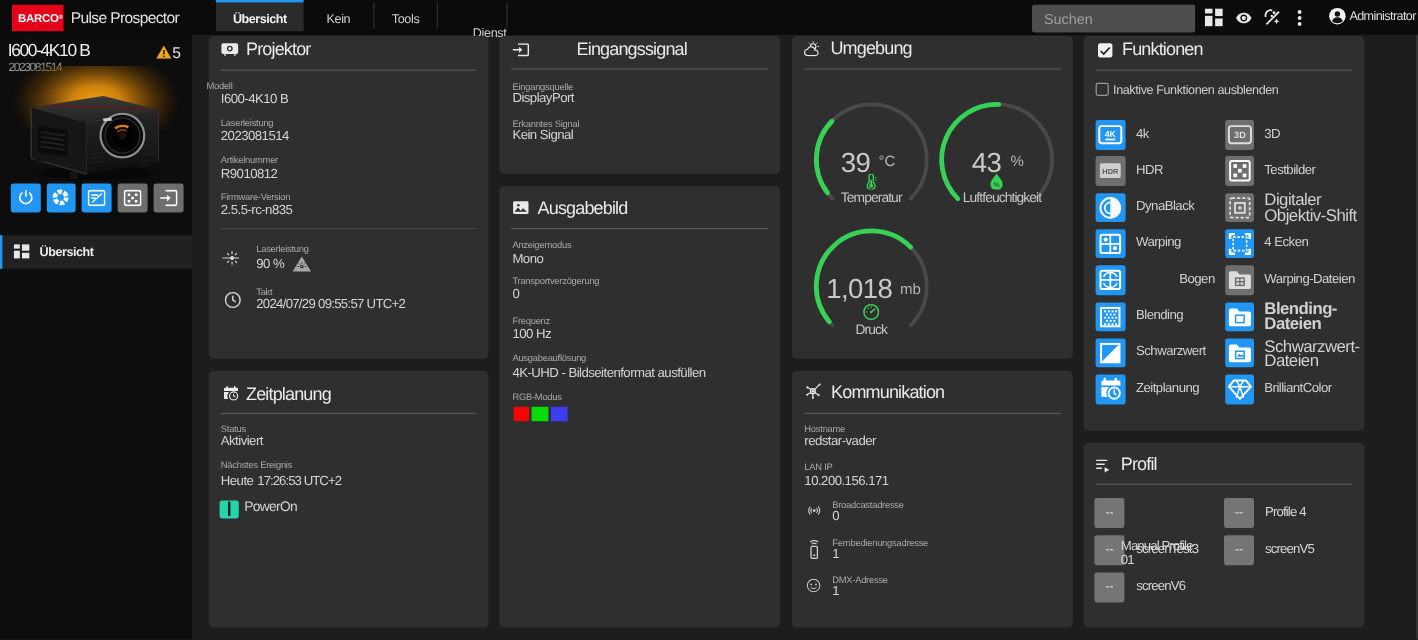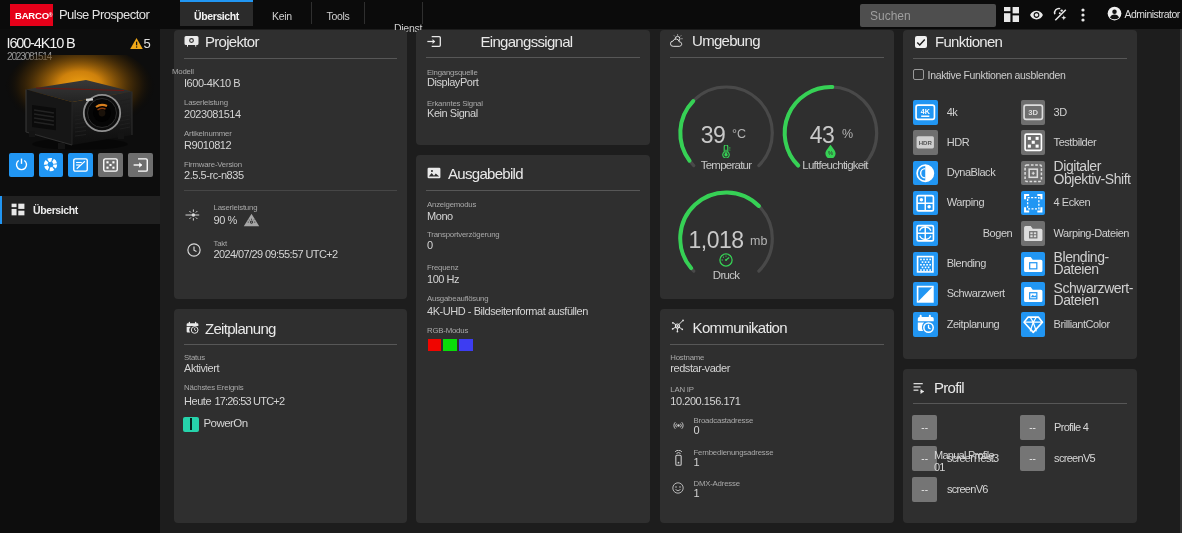--- a/index.html
+++ b/index.html
@@ -522,21 +522,21 @@
         <rect x="13" y="16.9" width="1.6" height="1.6"></rect>
         <rect x="16" y="16.9" width="1.6" height="1.6"></rect>
     </g>
   </svg>
   <div class="tlab" style="left:946.7px;top:257px;">Blending</div>
   <div class="tile tb" style="left:1020.5px;top:251.5px;"></div>
   <svg class="ticon" style="left:1020.5px;top:251.5px;" viewBox="0 0 24 24">
     <path d="M3 6.5a1.5 1.5 0 0 1 1.5-1.5h5l2 2.5h8A1.5 1.5 0 0 1 21 9v9a1.5 1.5 0 0 1-1.5 1.5h-15A1.5 1.5 0 0 1 3 18z" fill="#fff"></path>
     <rect x="8.5" y="10.5" width="7" height="6" fill="none" stroke="#2196f3" stroke-width="1.2"></rect>
   </svg>
-  <div class="tlab2" style="left:1053.6px;top:251.2px;">Blending-<br>Dateien</div>
+  <div class="tlab2" style="left:1053.6px;top:251.2px;font-weight:bold;">Blending-<br>Dateien</div>
 
   <div class="tile tb" style="left:913px;top:281.8px;"></div>
   <svg class="ticon" style="left:913px;top:281.8px;" viewBox="0 0 24 24">
     <rect x="4.5" y="4.5" width="15" height="15" fill="none" stroke="#fff" stroke-width="1.6"></rect>
     <path d="M19.5 4.5v15h-15z" fill="#fff"></path>
   </svg>
   <div class="tlab" style="left:946.7px;top:287.3px;">Schwarzwert</div>
   <div class="tile tb" style="left:1020.5px;top:281.8px;"></div>
   <svg class="ticon" style="left:1020.5px;top:281.8px;" viewBox="0 0 24 24">
     <path d="M3 6.5a1.5 1.5 0 0 1 1.5-1.5h5l2 2.5h8A1.5 1.5 0 0 1 21 9v9a1.5 1.5 0 0 1-1.5 1.5h-15A1.5 1.5 0 0 1 3 18z" fill="#fff"></path>

